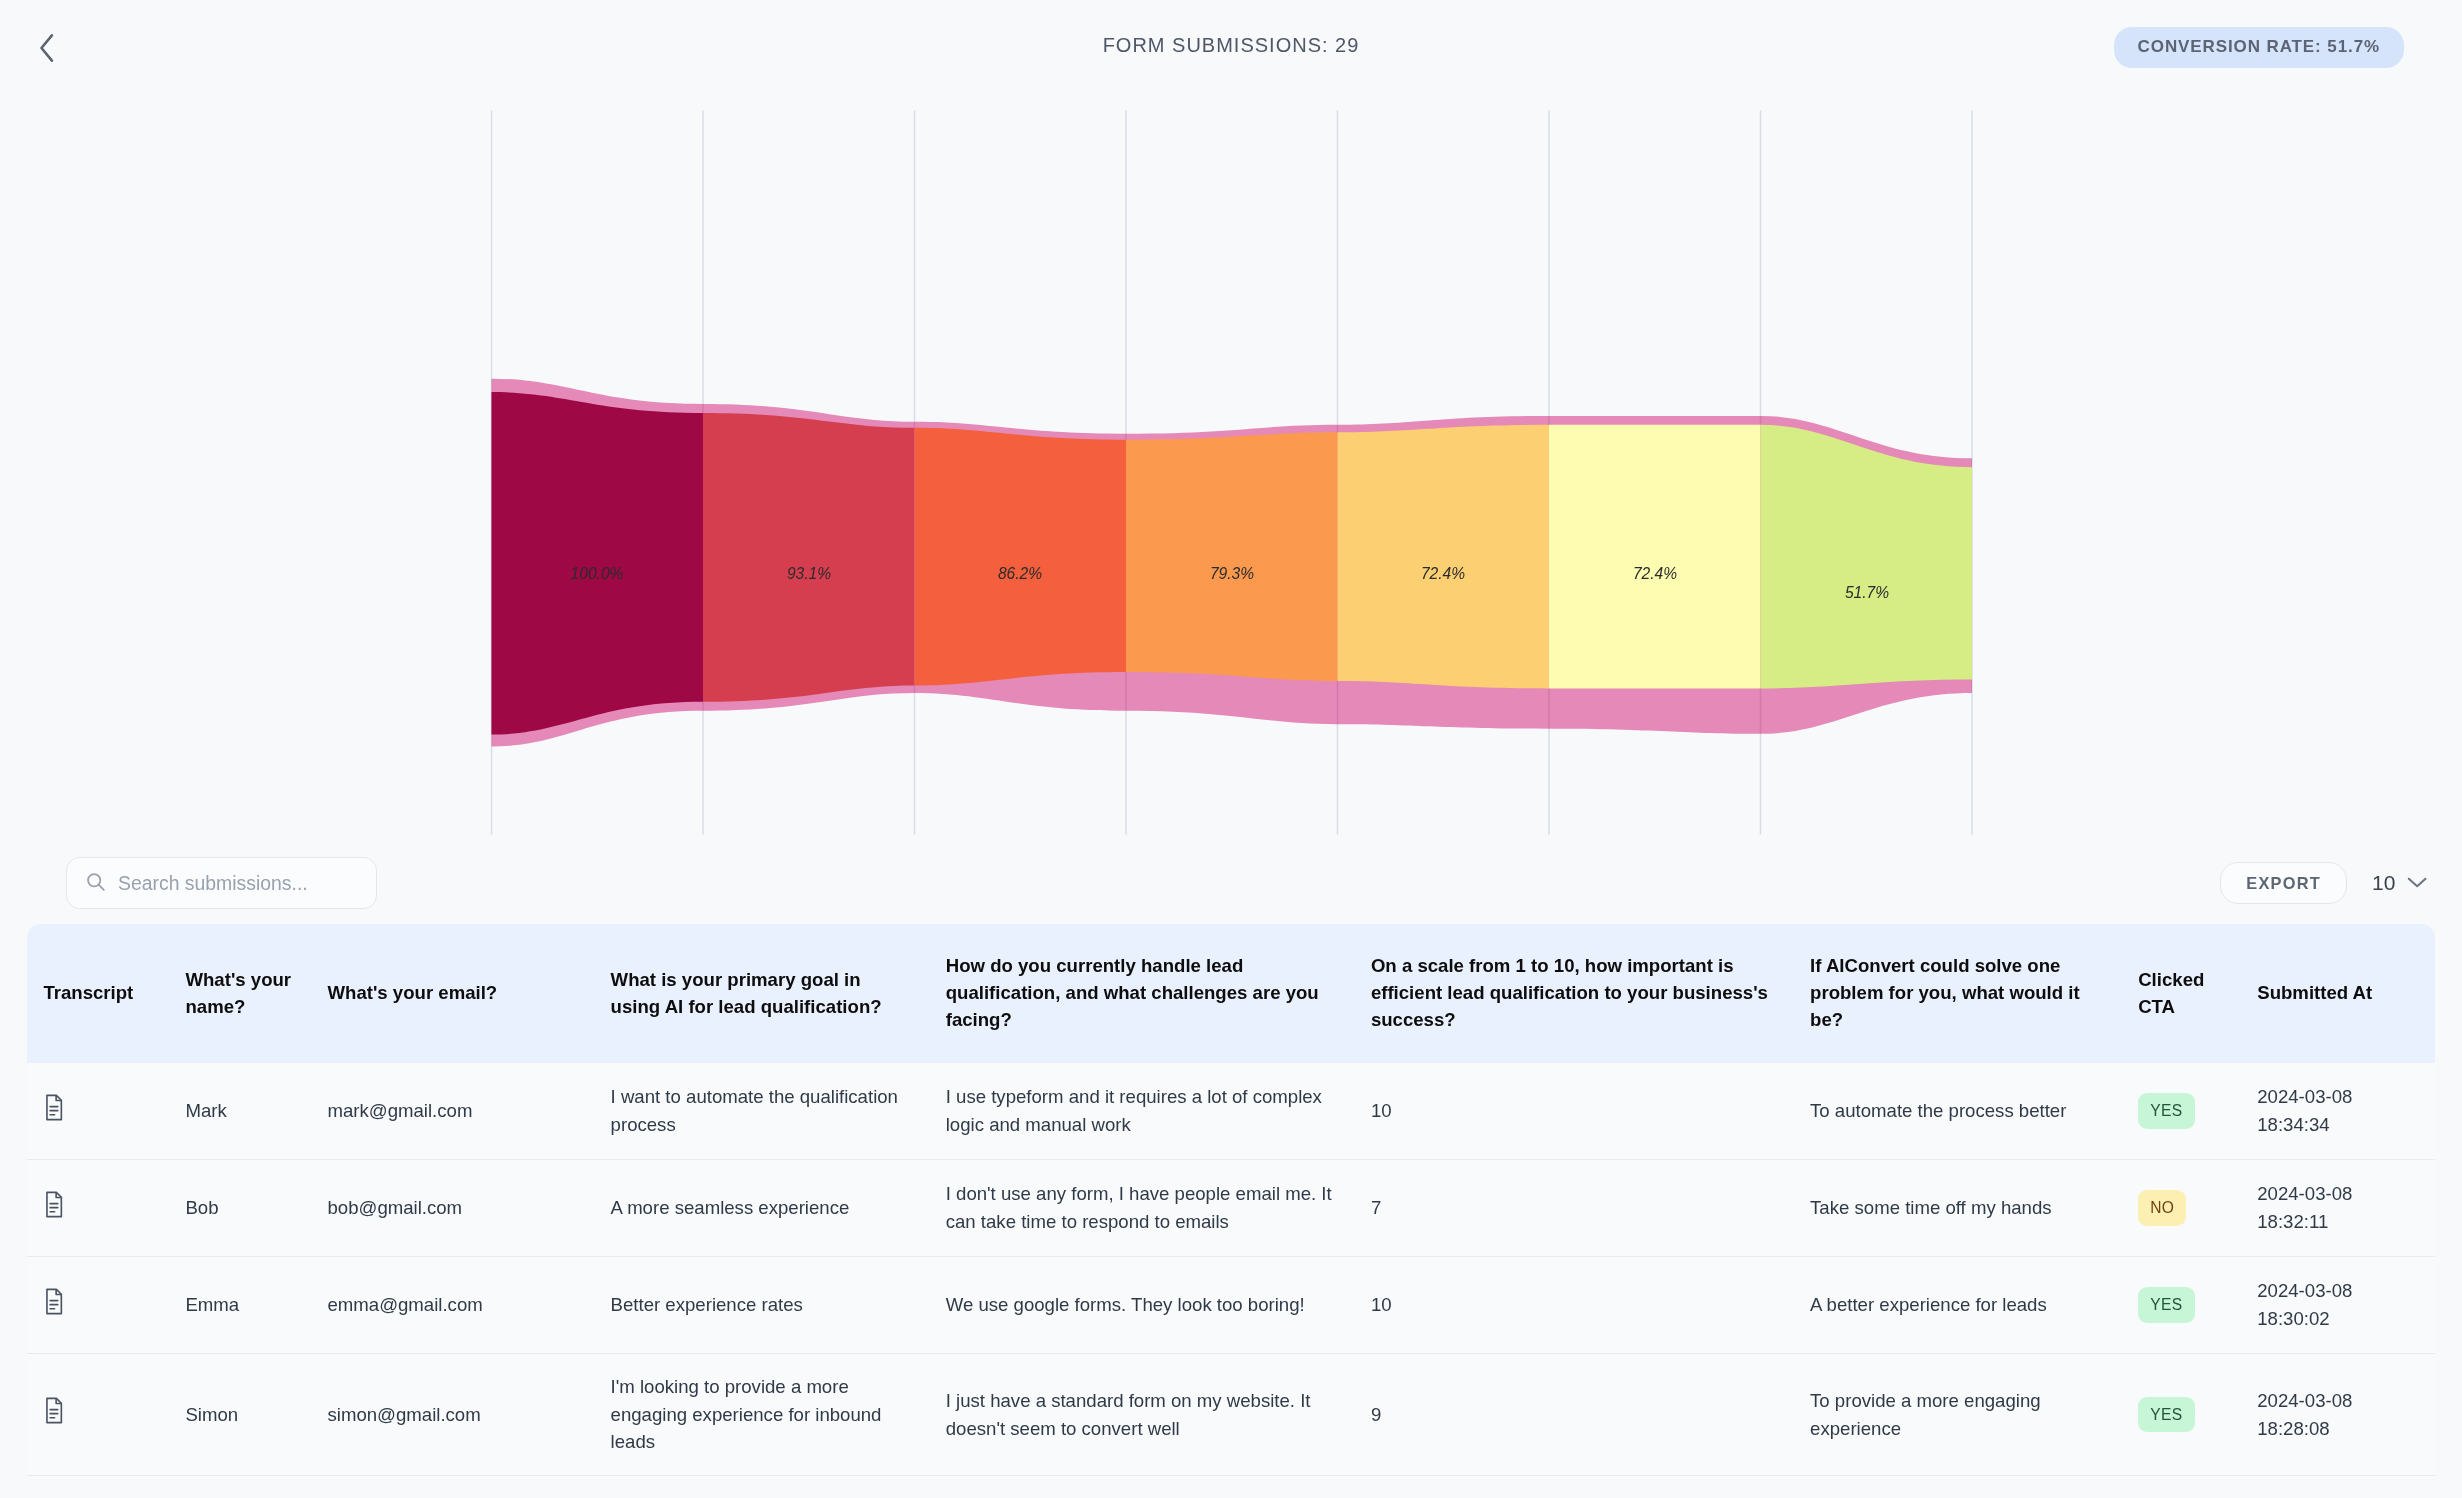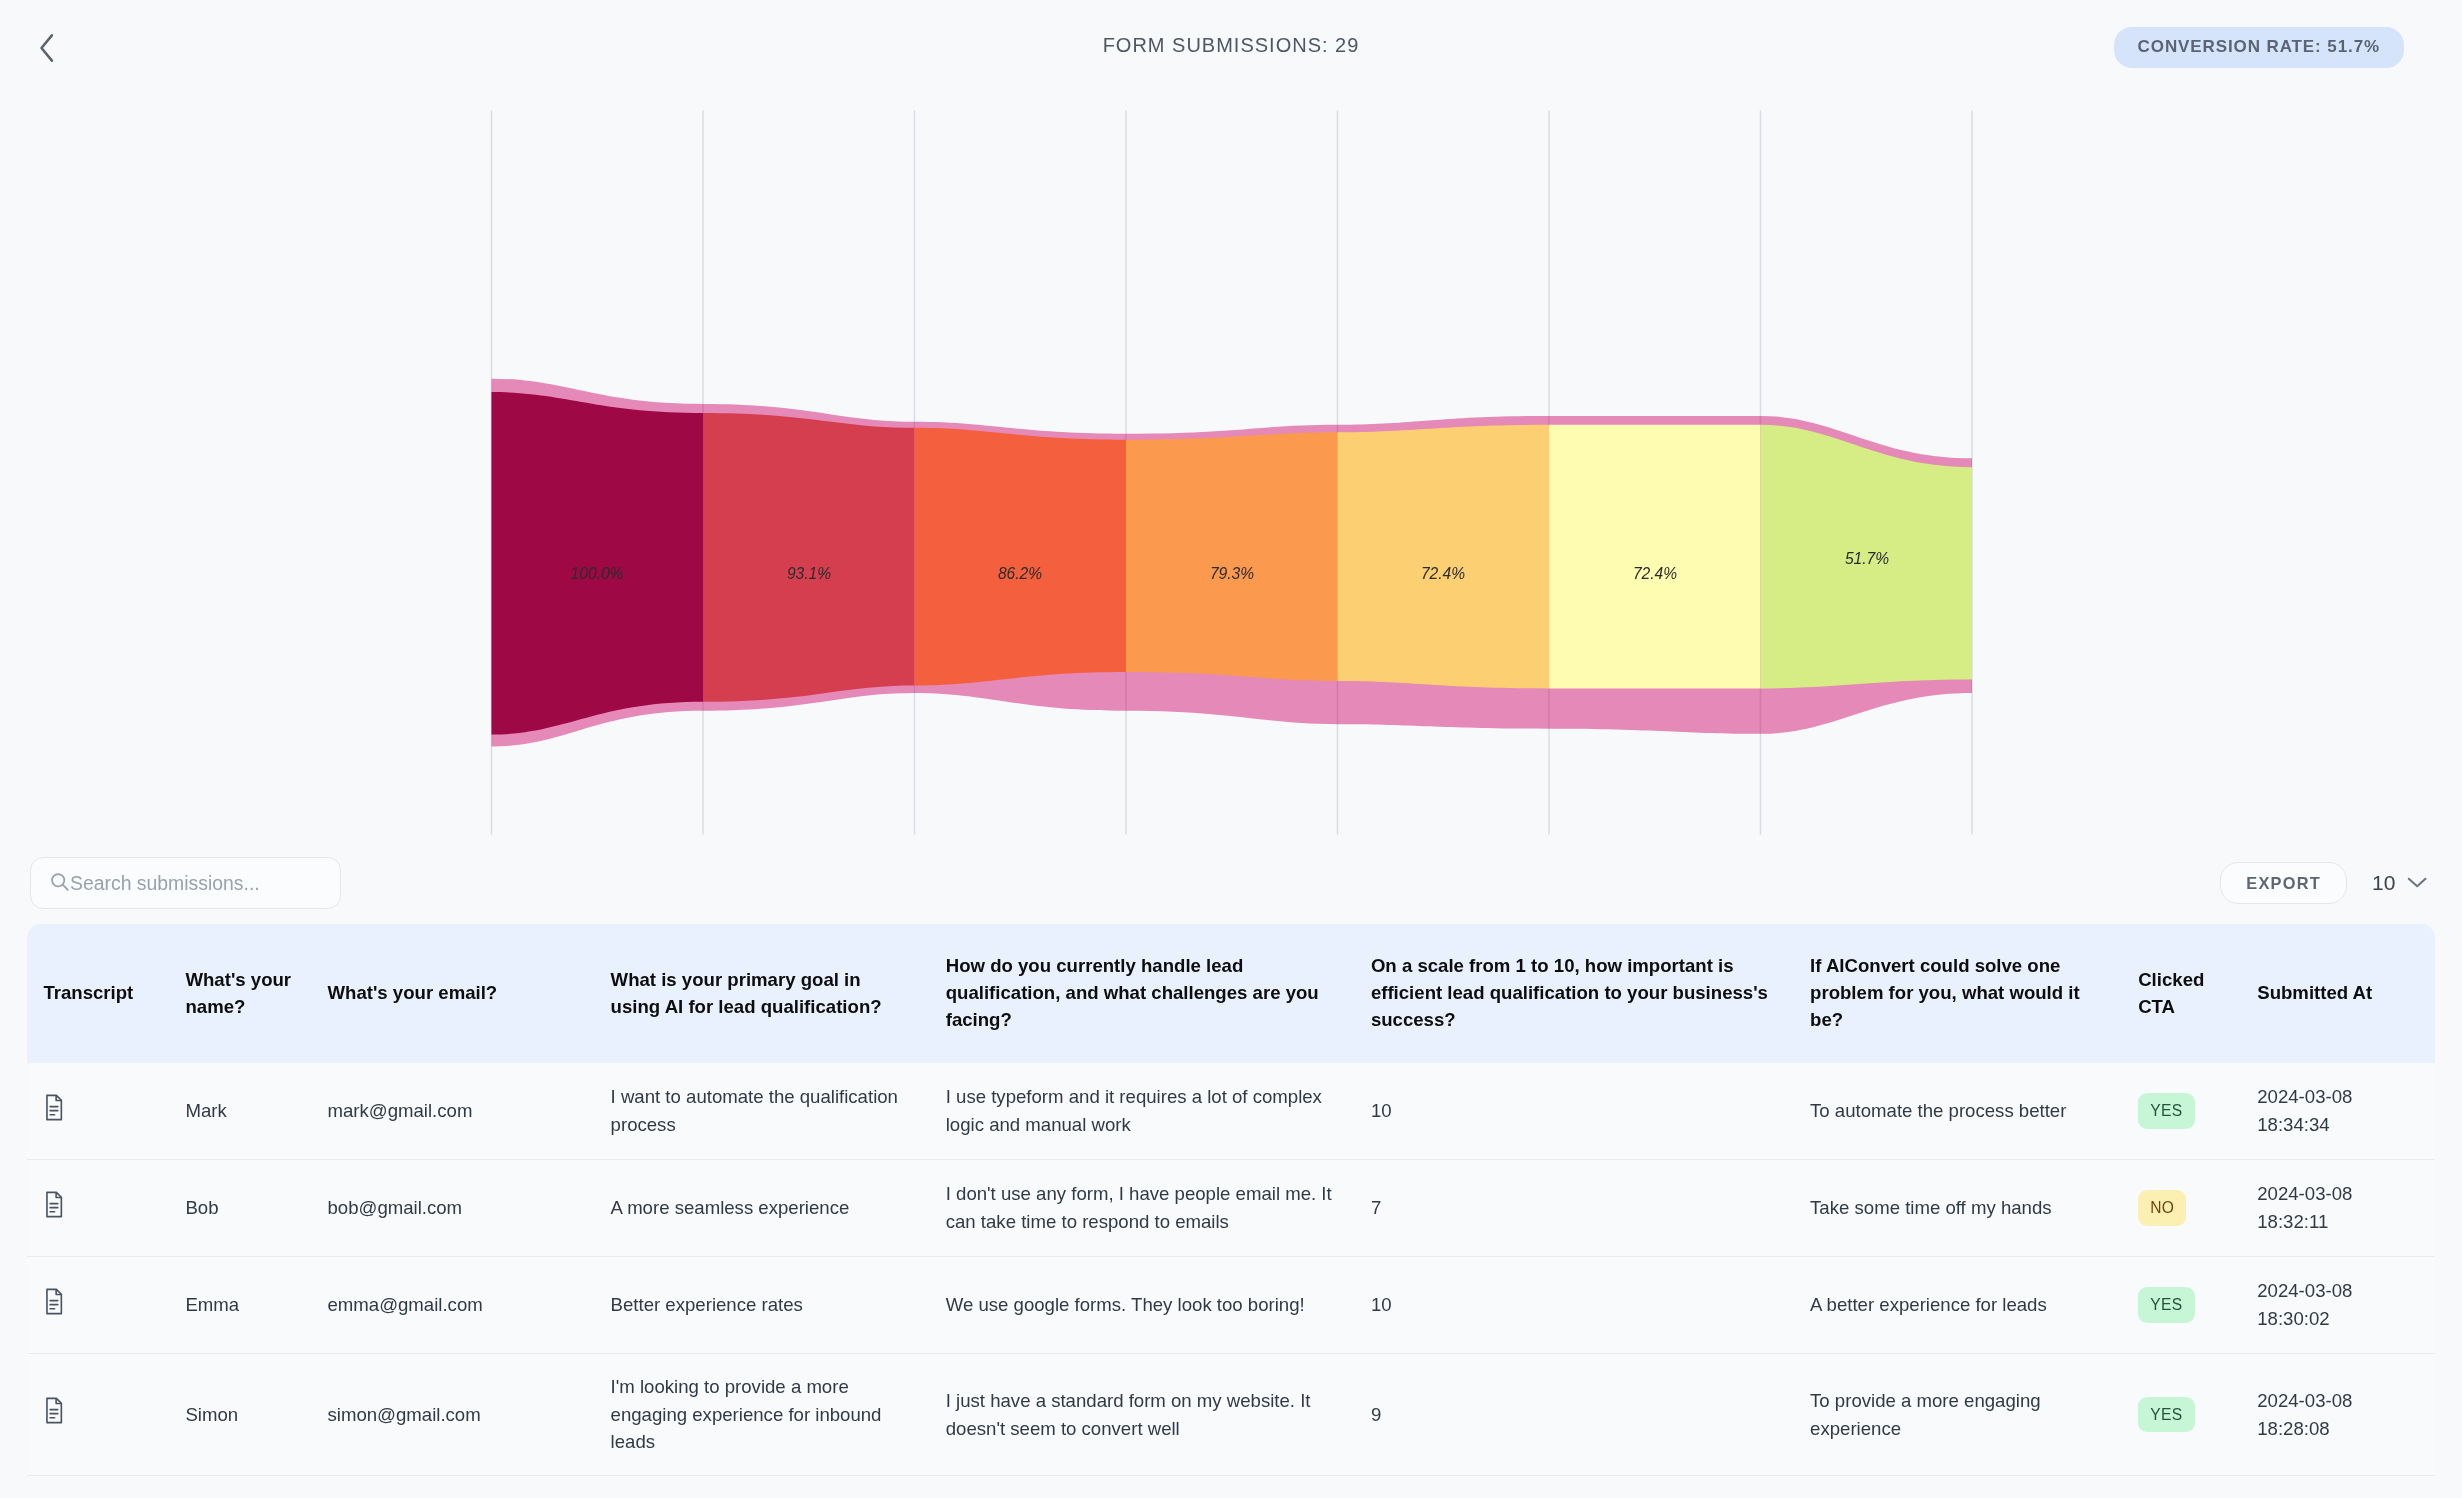--- a/index.html
+++ b/index.html
@@ -76,26 +76,28 @@
     position: relative;
     height: 82px;
     padding: 0 34px 0 30px;
     display: flex;
     align-items: center;
     justify-content: space-between;
   }
   .search-box {
     display: flex;
     align-items: center;
+    gap: 12px;
     width: 311px;
     height: 52px;
     border: 1.5px solid #e3e7ec;
     border-radius: 13.4px;
     background: #fbfcfd;
     padding: 0 18px;
+    margin-left: 36px;
   }
   .search-box input {
     border: none;
     outline: none;
     background: transparent;
     font-size: 19.4px;
     color: #6d7684;
     font-family: "Liberation Sans", sans-serif;
     width: 100%;
   }
@@ -246,21 +248,21 @@
     </g>
   </svg>
 
   <div class="funnel-labels">
     <div class="funnel-label" style="left:597px; top:477px;">100.0%</div>
     <div class="funnel-label" style="left:809px; top:477px;">93.1%</div>
     <div class="funnel-label" style="left:1020px; top:477px;">86.2%</div>
     <div class="funnel-label" style="left:1232px; top:477px;">79.3%</div>
     <div class="funnel-label" style="left:1443px; top:477px;">72.4%</div>
     <div class="funnel-label" style="left:1655px; top:477px;">72.4%</div>
-    <div class="funnel-label" style="left:1867px; top:462px;">51.7%</div>
+    <div class="funnel-label" style="left:1867px; top:496px;">51.7%</div>
   </div>
 </div>
 
 <div class="toolbar">
   <div class="search-box">
     <span>
       <svg width="21" height="21" viewBox="0 0 24 24" fill="none">
         <circle cx="10.5" cy="10.5" r="7" stroke="#98a1ad" stroke-width="2"></circle>
         <line x1="15.6" y1="15.6" x2="21.5" y2="21.5" stroke="#98a1ad" stroke-width="2" stroke-linecap="round"></line>
       </svg>

